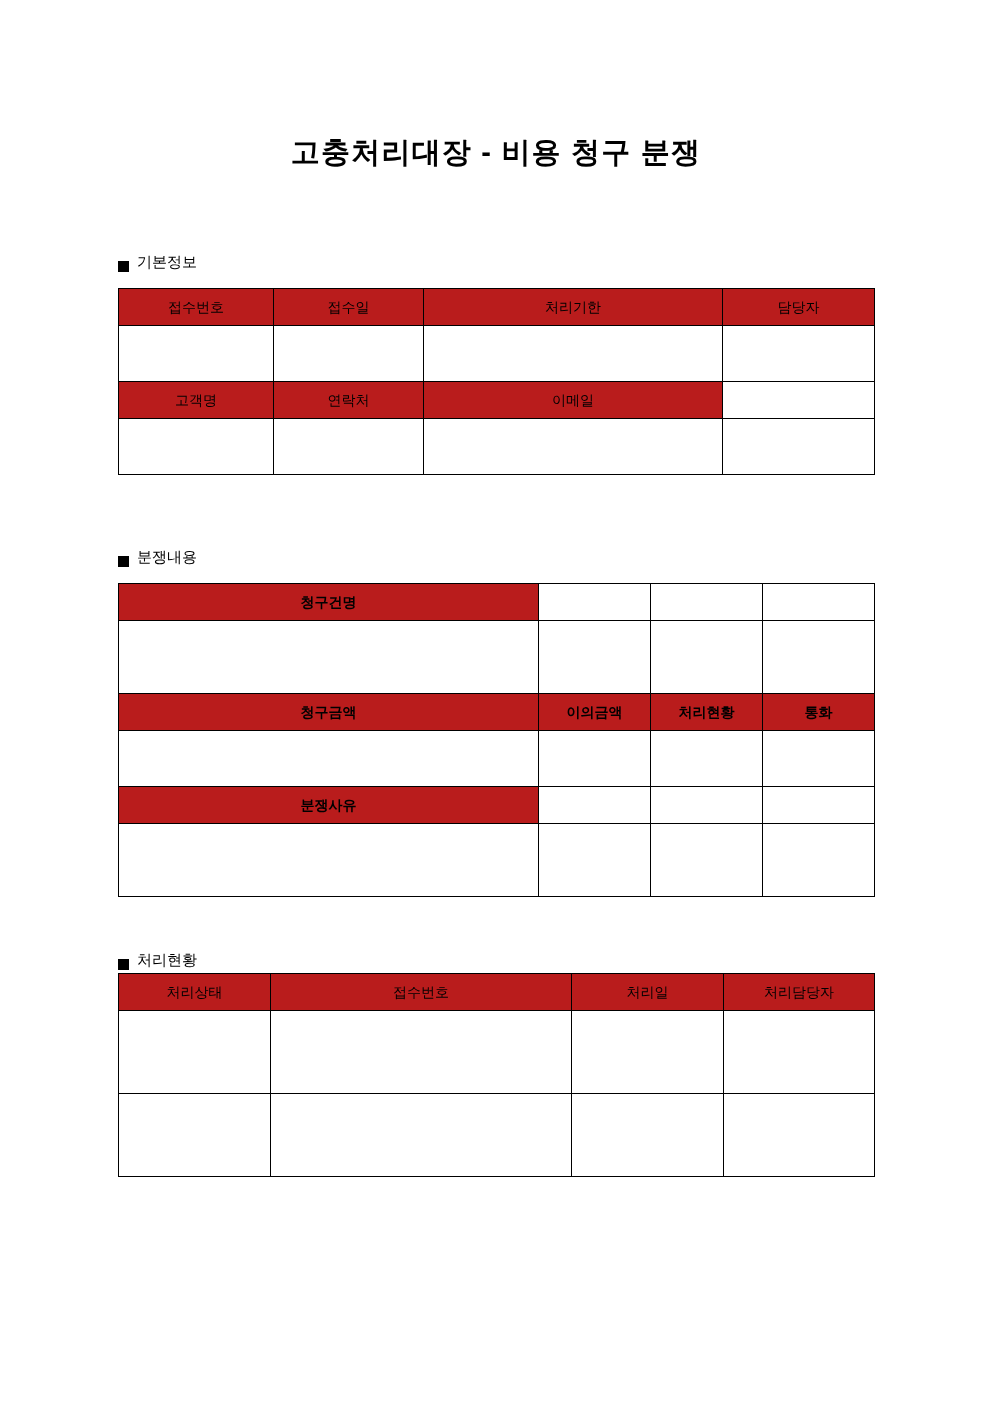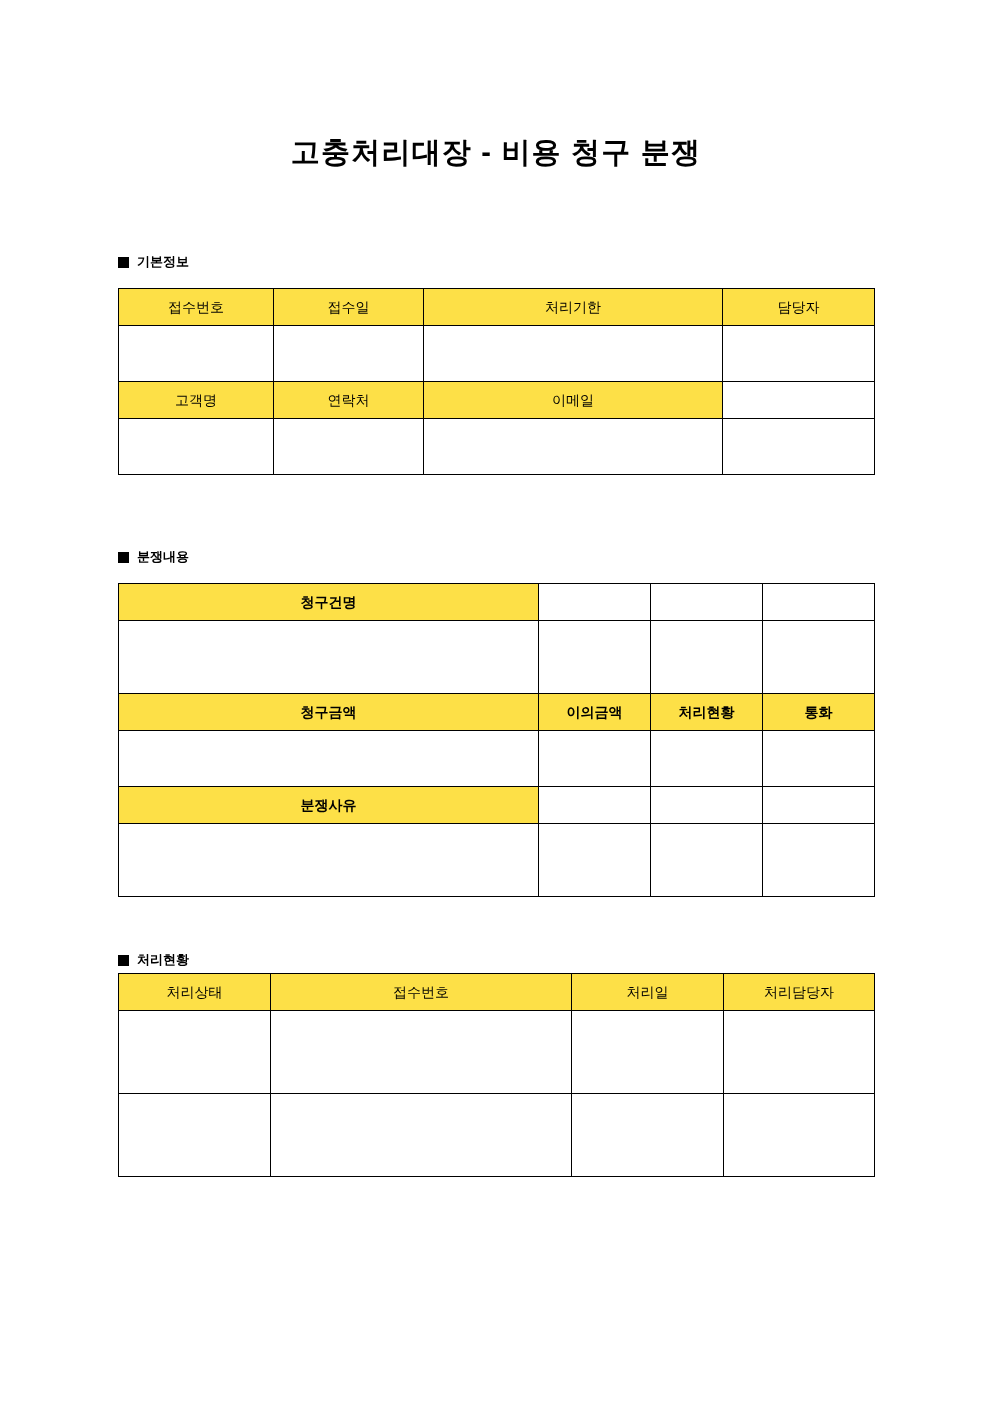--- a/index.html
+++ b/index.html
@@ -34,25 +34,25 @@
     font-weight: bold;
     letter-spacing: 1.2px;
     line-height: 36px;
     white-space: pre;
   }
 
   
   .section-head {
     position: absolute;
     left: 118px;
-    font-size: 13px;
-    font-weight: bold;
+    font-size: 15px;
+    font-weight: normal;
     line-height: 20px;
     display: flex;
-    align-items: center;
+    align-items: flex-end;
     gap: 8px;
     white-space: nowrap;
   }
   .bullet-square {
     display: inline-block;
     width: 11px;
     height: 11px;
     background: #000000;
     flex: 0 0 auto;
   }
@@ -74,21 +74,21 @@
   .form-table td {
     border: 1px solid #000000;
     font-size: 14px;
     text-align: center;
     vertical-align: middle;
     padding: 0 4px;
     line-height: 18px;
     white-space: nowrap;
     overflow: hidden;
   }
-  .hdr { background: #fde047; }
+  .hdr { background: #b91c1c; }
   .blank { background: #ffffff; }
 
   #table-basic   { top: 288px; }
   #table-dispute { top: 583px; font-weight: bold; }
   #table-status  { top: 973px; }
 
   .r-head { height: 37px; }
   .r-data { height: 56px; }
   .r-data-tall { height: 73px; }
   .r-data-status { height: 83px; }

